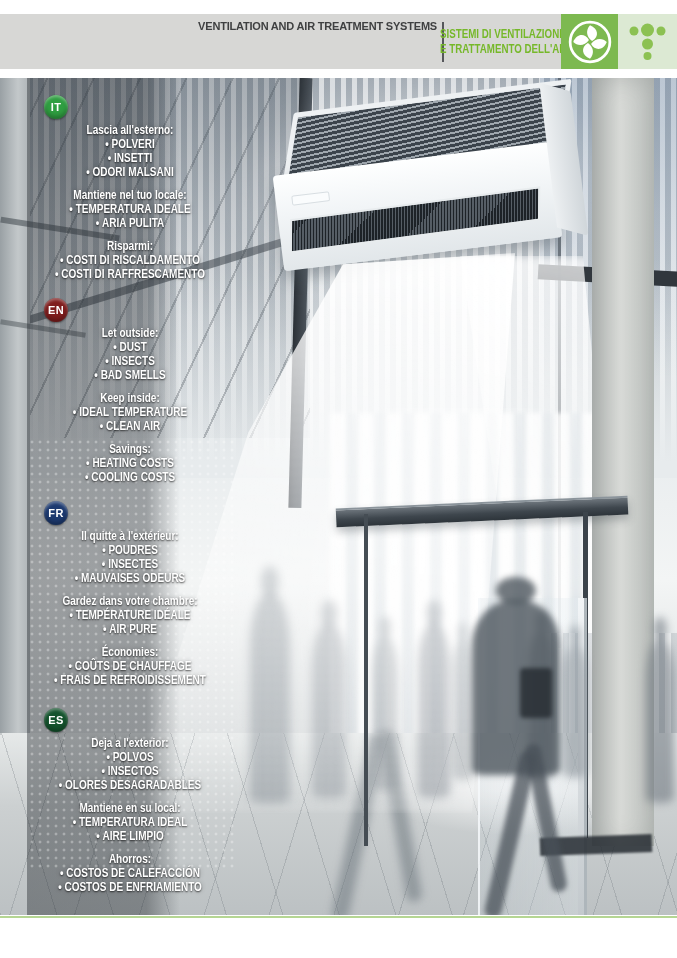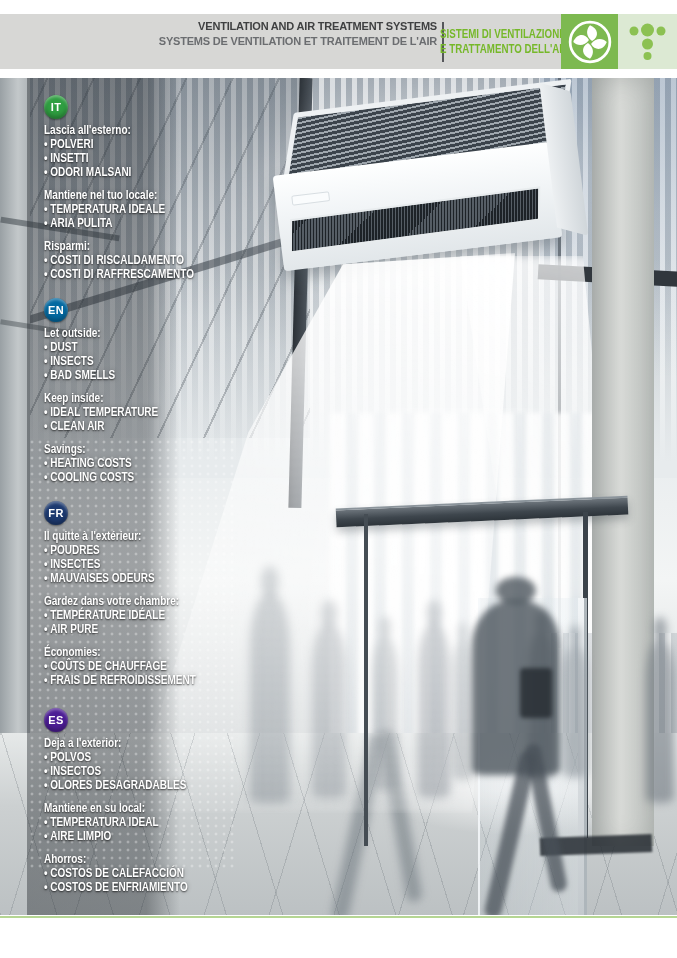--- a/index.html
+++ b/index.html
@@ -109,26 +109,26 @@
 
   
   .person{border-radius:46% 46% 12px 12px / 26% 26% 6px 6px;}
   .person::before{content:"";position:absolute;top:-13%;left:50%;transform:translateX(-50%);
     width:46%;height:15%;border-radius:50%;background:inherit;}
   .leg{background:rgba(72,80,88,.75);filter:blur(2.5px);border-radius:8px;z-index:7;}
 
   
   .text-shade{left:27px;top:0;width:153px;height:837px;z-index:8;
     background:linear-gradient(90deg,rgba(33,38,43,.42) 0%,rgba(33,38,43,.40) 78%,rgba(33,38,43,0) 100%);}
-  .lang-section{position:absolute;left:44px;width:180px;z-index:20;}
+  .lang-section{position:absolute;left:44px;width:180px;z-index:20;text-align:center;}
   .sec-it{top:95px;} .sec-en{top:298px;} .sec-fr{top:501px;} .sec-es{top:708px;}
   .lang-badge{width:24px;height:24px;border-radius:50%;color:#fff;font-weight:bold;font-size:11px;
     display:flex;align-items:center;justify-content:center;letter-spacing:.3px;margin-bottom:4px;
     box-shadow:inset 0 2px 3px rgba(255,255,255,.35),inset 0 -3px 4px rgba(0,0,0,.28),0 1px 2px rgba(0,0,0,.45);}
-  .b-it{background:#2f9e41;} .b-en{background:#0369a1;} .b-fr{background:#1d3a70;} .b-es{background:#4c1d95;}
+  .b-it{background:#2f9e41;} .b-en{background:#7f1d1d;} .b-fr{background:#1d3a70;} .b-es{background:#14532d;}
   .sec-text{transform:scaleX(.8);transform-origin:0 0;width:215px;color:#fff;font-weight:bold;
     font-size:12.5px;line-height:14px;
     text-shadow:0 1px 2px rgba(0,0,0,.65),0 0 6px rgba(0,0,0,.3);}
   .group{margin-top:9px;} .group:first-child{margin-top:0;}
   .bullet::before{content:"\2022\00a0";}
 
   
   .footer-rule{position:absolute;left:0;top:916px;width:677px;height:2px;background:#b5d693;}
   .footer{position:absolute;right:6px;top:925px;display:flex;align-items:center;gap:8px;}
   .f-catalog{color:#8a8c8f;font-size:10.5px;}
@@ -138,21 +138,20 @@
   .f-page{color:#8dc63f;font-weight:bold;font-size:22px;letter-spacing:-.5px;}
 </style>
 </head>
 <body>
 
 <div class="page">
 
   <div class="header-band">
     <div class="header-titles">
       <div class="ht1">VENTILATION AND AIR TREATMENT SYSTEMS</div>
-      <div class="ht2">SYSTEMS DE VENTILATION ET TRAITEMENT DE L'AIR</div>
     </div>
     <div class="header-divider"></div>
     <div class="header-green">
       <div>SISTEMI DI VENTILAZIONE</div>
       <div>E TRATTAMENTO DELL'ARIA</div>
     </div>
     <div class="fan-box">
       <svg width="46" height="46" viewBox="0 0 44 44">
         <circle cx="22" cy="22" r="19" fill="none" stroke="#ffffff" stroke-width="2.6"></circle>
         <g fill="#ffffff">

